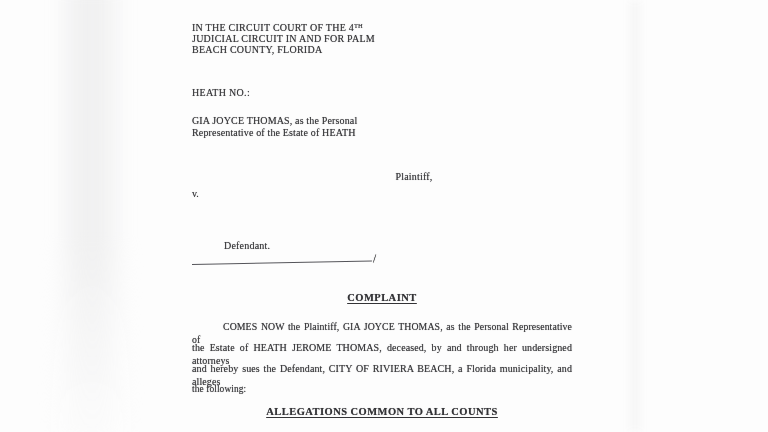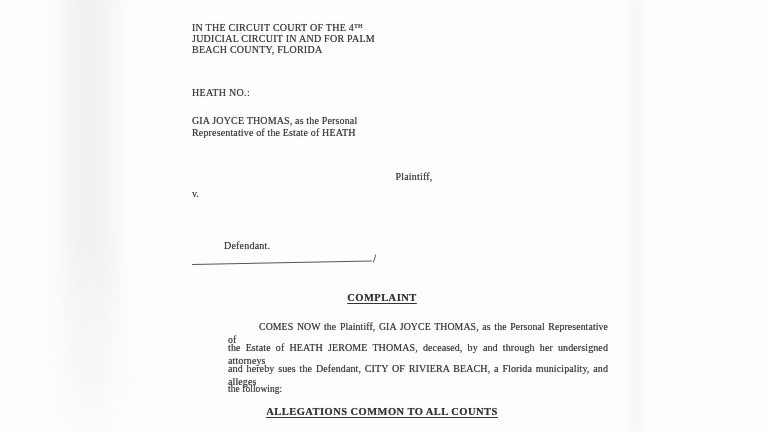--- a/index.html
+++ b/index.html
@@ -120,21 +120,21 @@
     color: #333336;
   }
   .center-heading .u {
     text-decoration: underline;
     text-decoration-thickness: 1px;
     text-underline-offset: 2px;
   }
   .complaint-title { top: 286px; margin-top: 6px; }
   .allegations-title { top: 406px; }
 
-  .body-block { top: 320px; font-size: 9.4px; letter-spacing: 0.1px; margin-left: 36px; }
+  .body-block { top: 320px; font-size: 9.4px; letter-spacing: 0.1px; }
   .body-line {
     height: 21px;
     line-height: 13px;
     white-space: nowrap;
     overflow: visible;
   }
   .body-line.justified {
     white-space: normal;
     text-align: justify;
     text-align-last: justify;

